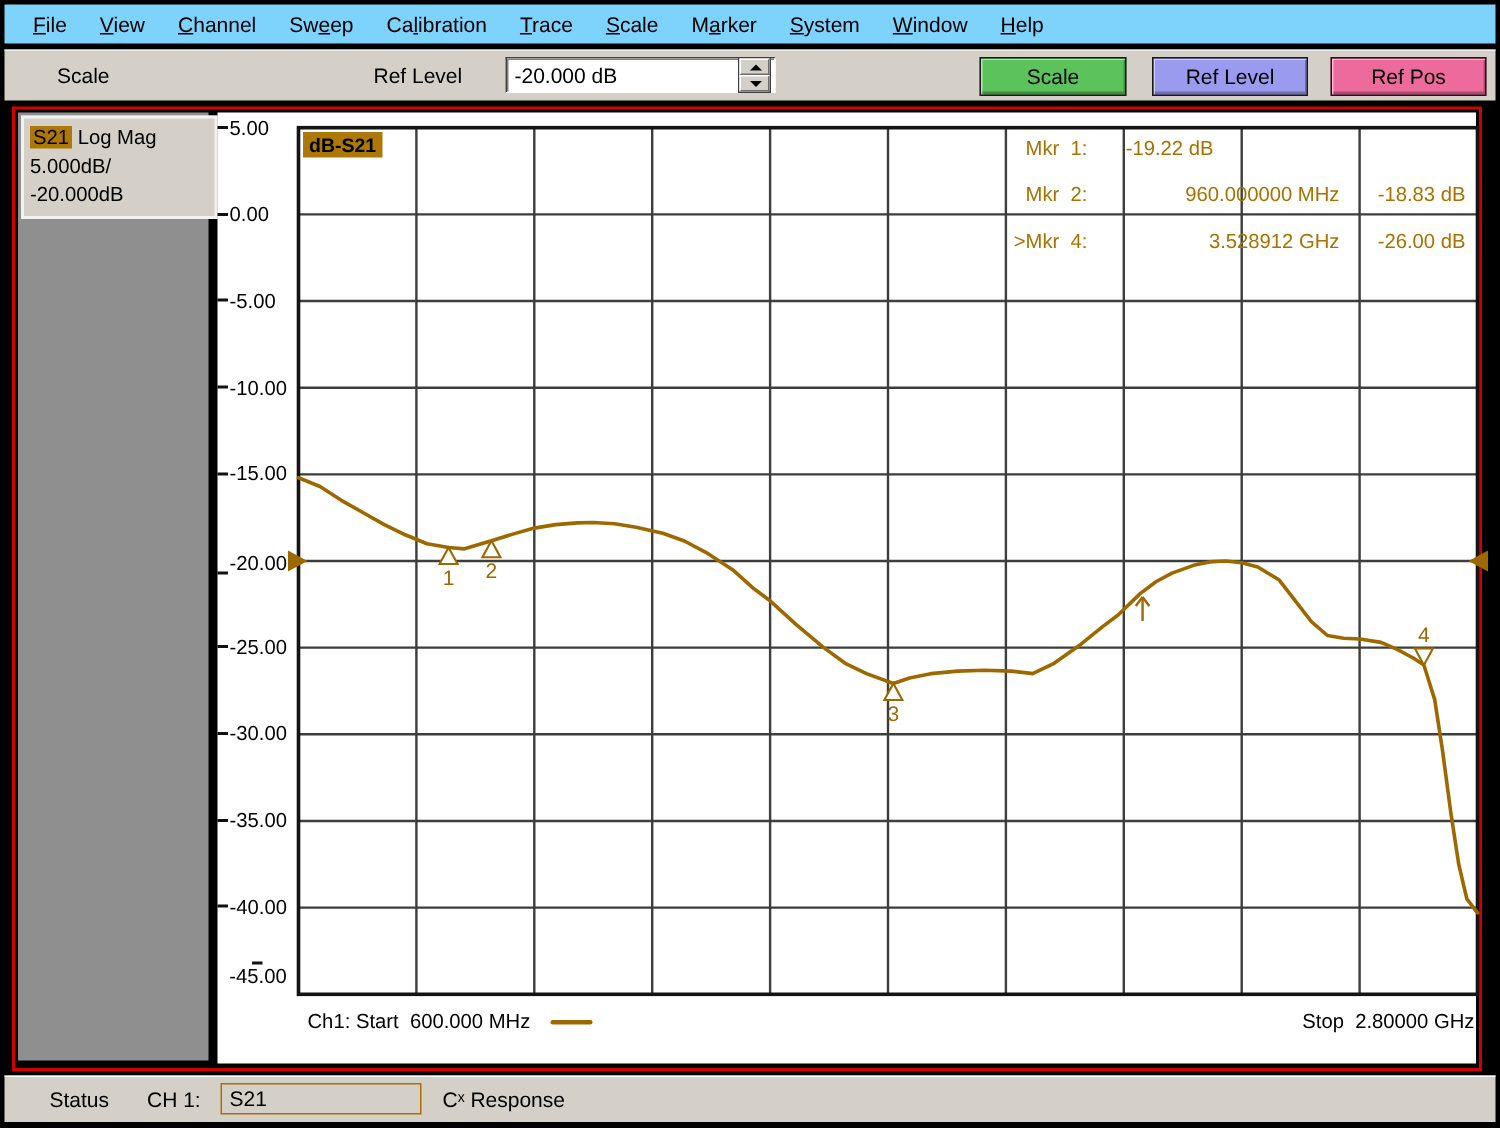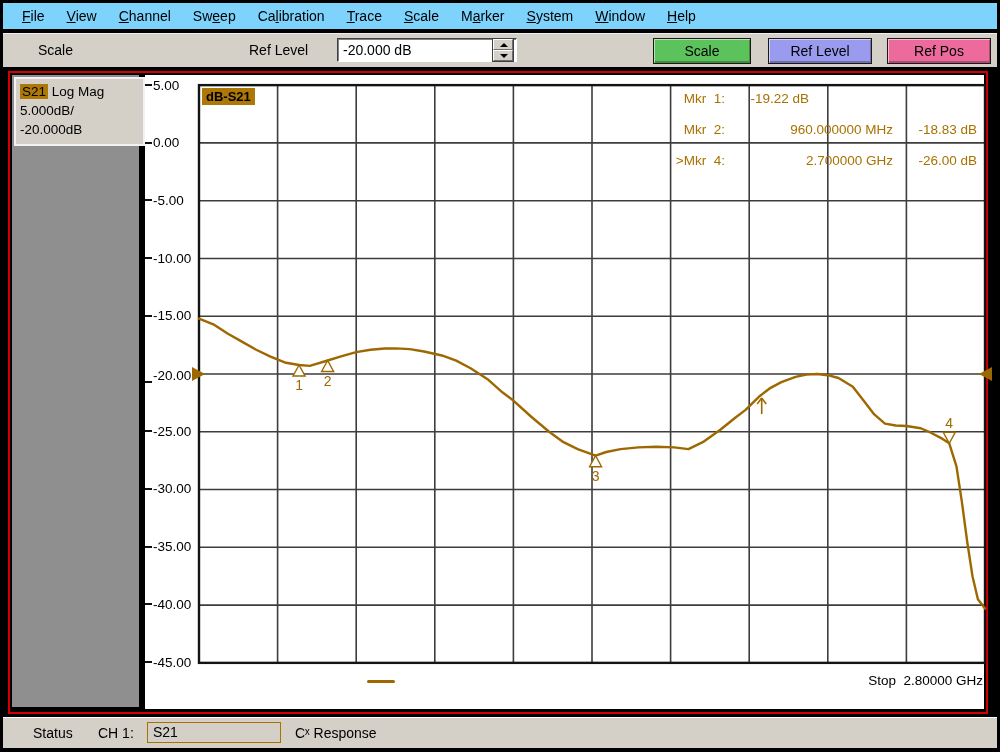--- a/index.html
+++ b/index.html
@@ -110,21 +110,21 @@
         <div class="ytick" style="top: 1px;"><span class="tickmark"></span><span>5.00</span></div>
         <div class="ytick" style="top: 58.7px;"><span class="tickmark"></span><span>0.00</span></div>
         <div class="ytick" style="top: 116.4px;"><span class="tickmark"></span><span>-5.00</span></div>
         <div class="ytick" style="top: 174.1px;"><span class="tickmark"></span><span>-10.00</span></div>
         <div class="ytick" style="top: 231.8px;"><span class="tickmark"></span><span>-15.00</span></div>
         <div class="ytick" style="top: 289.5px; align-items: flex-end;"><span class="tickmark"></span><span>-20.00</span></div>
         <div class="ytick" style="top: 347.2px;"><span class="tickmark"></span><span>-25.00</span></div>
         <div class="ytick" style="top: 404.9px; text-align: right;"><span class="tickmark"></span><span>-30.00</span></div>
         <div class="ytick" style="top: 462.6px;"><span class="tickmark"></span><span>-35.00</span></div>
         <div class="ytick" style="top: 520.3px;"><span class="tickmark"></span><span>-40.00</span></div>
-        <div class="ytick" style="top: 578px;"><span class="tickmark"></span><span>-45.00</span></div>
+        <div class="ytick" style="top: 566px; flex-direction: column;"><span class="tickmark"></span><span>-45.00</span></div>
       </div>
     <div class="plot">
       <svg id="plot-svg" width="786" height="578" viewBox="0 0 785 577">
           <g>
             <line x1="78.5" y1="0" x2="78.5" y2="577" stroke="#3d3d3d" stroke-width="1.6"></line>
             <line x1="157" y1="0" x2="157" y2="577" stroke="#3d3d3d" stroke-width="1.6"></line>
             <line x1="235.5" y1="0" x2="235.5" y2="577" stroke="#3d3d3d" stroke-width="1.6"></line>
             <line x1="314" y1="0" x2="314" y2="577" stroke="#3d3d3d" stroke-width="1.6"></line>
             <line x1="392.5" y1="0" x2="392.5" y2="577" stroke="#3d3d3d" stroke-width="1.6"></line>
             <line x1="471" y1="0" x2="471" y2="577" stroke="#3d3d3d" stroke-width="1.6"></line>
@@ -174,25 +174,26 @@
           <span class="c1">Mkr  1:</span>
           <span class="c3">-19.22 dB</span>
         </div>
         <div class="mkr-row">
           <span class="c1">Mkr  2:</span>
           <span class="c2">960.000000 MHz</span>
           <span class="c3">-18.83 dB</span>
         </div>
         <div class="mkr-row">
           <span class="c1">&gt;Mkr  4:</span>
-          <span class="c2">2.700000 GHz</span>
+          <span class="c2">3.528912 GHz</span>
           <span class="c3">-26.00 dB</span>
         </div>
       </div>
     <div class="xannot">
+      <span class="start-label">Ch1: Start  600.000 MHz</span>
       <span class="trace-dash" id="trace-dash" style="background: rgb(158, 104, 0);"></span>
       <span class="stop-label">Stop  2.80000 GHz</span>
     </div>
   </div>
 </div>
 
 <div class="statusbar">
   <span class="sb-status">Status</span>
   <span class="sb-ch">CH 1:</span>
   <span class="sb-meas">S21</span>

